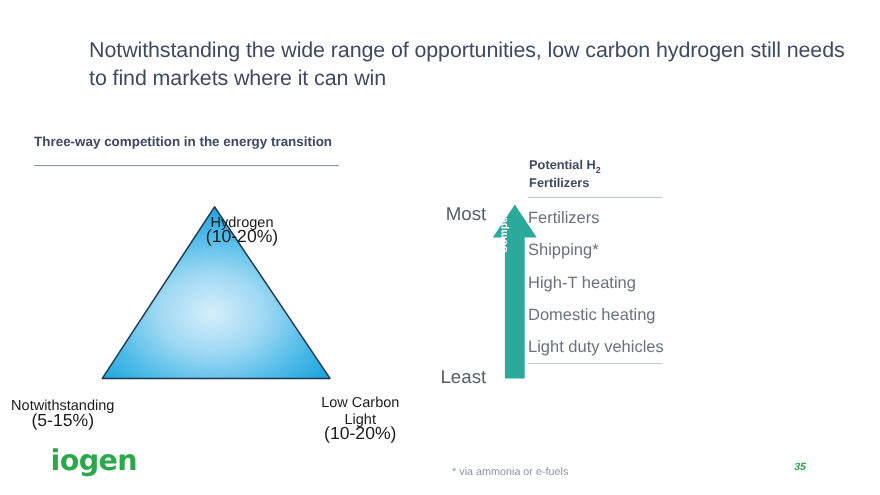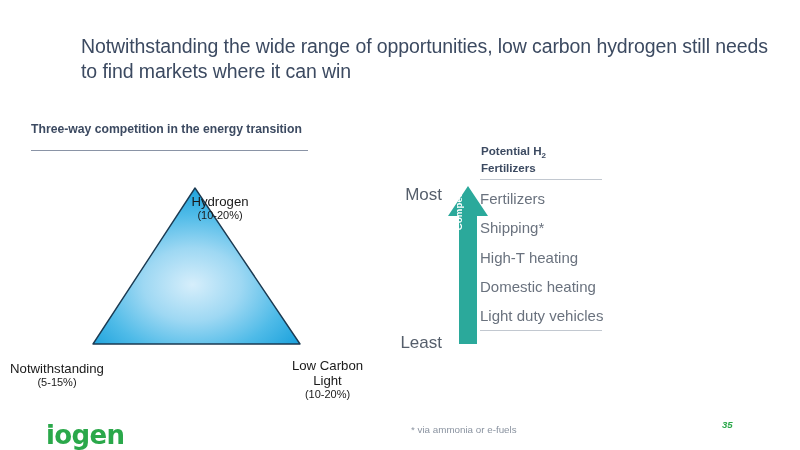--- a/index.html
+++ b/index.html
@@ -61,21 +61,21 @@
     position: absolute;
     color: #1a1a1a;
     font-size: 13.2px;
     line-height: 15px;
     text-align: center;
     white-space: nowrap;
     margin-top: 36px;
   }
   .tri-pct {
     display: block;
-    font-size: 11px;
+    font-size: 16px;
     line-height: 13px;
     color: #1a1a1a;
   }
   #label-hydrogen {
     left: 130px;
     top: 8px;
     width: 180px;
   }
   #label-electrification {
     left: 2px;
@@ -184,21 +184,20 @@
     color: #8a93a0;
   }
 
   
   #logo {
     position: absolute;
     left: 46px;
     top: 404px;
     width: 90px;
     height: 30px;
-    margin-top: 16px;
   }
   #logo-text {
     position: absolute;
     left: 0;
     top: 0;
     font-size: 26px;
     font-weight: bold;
     color: #2aa84a;
     letter-spacing: -0.6px;
     line-height: 30px;

